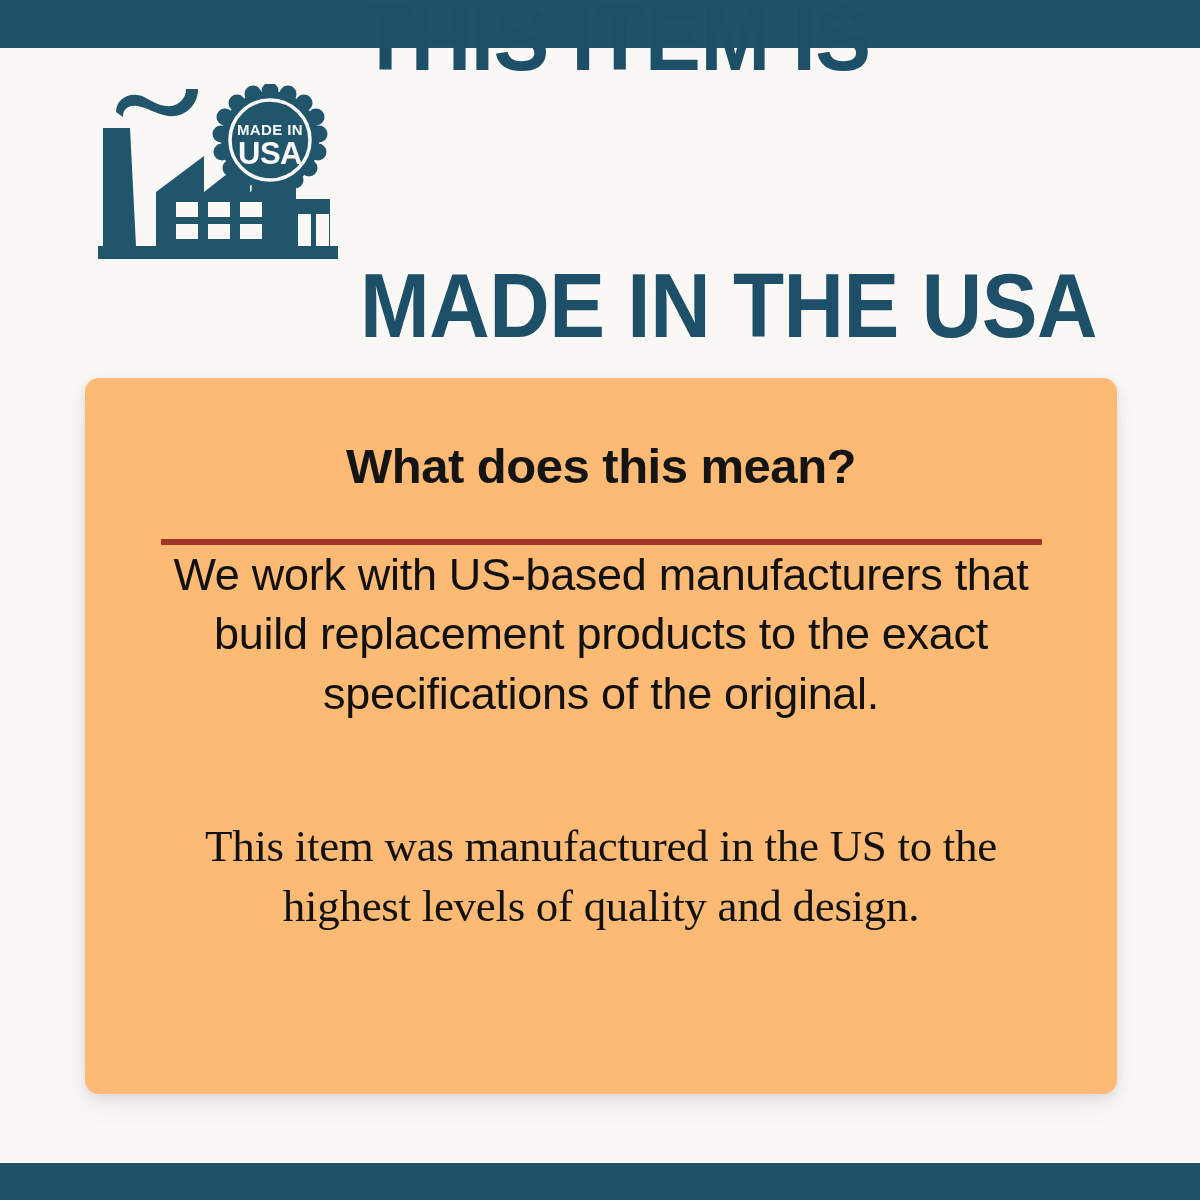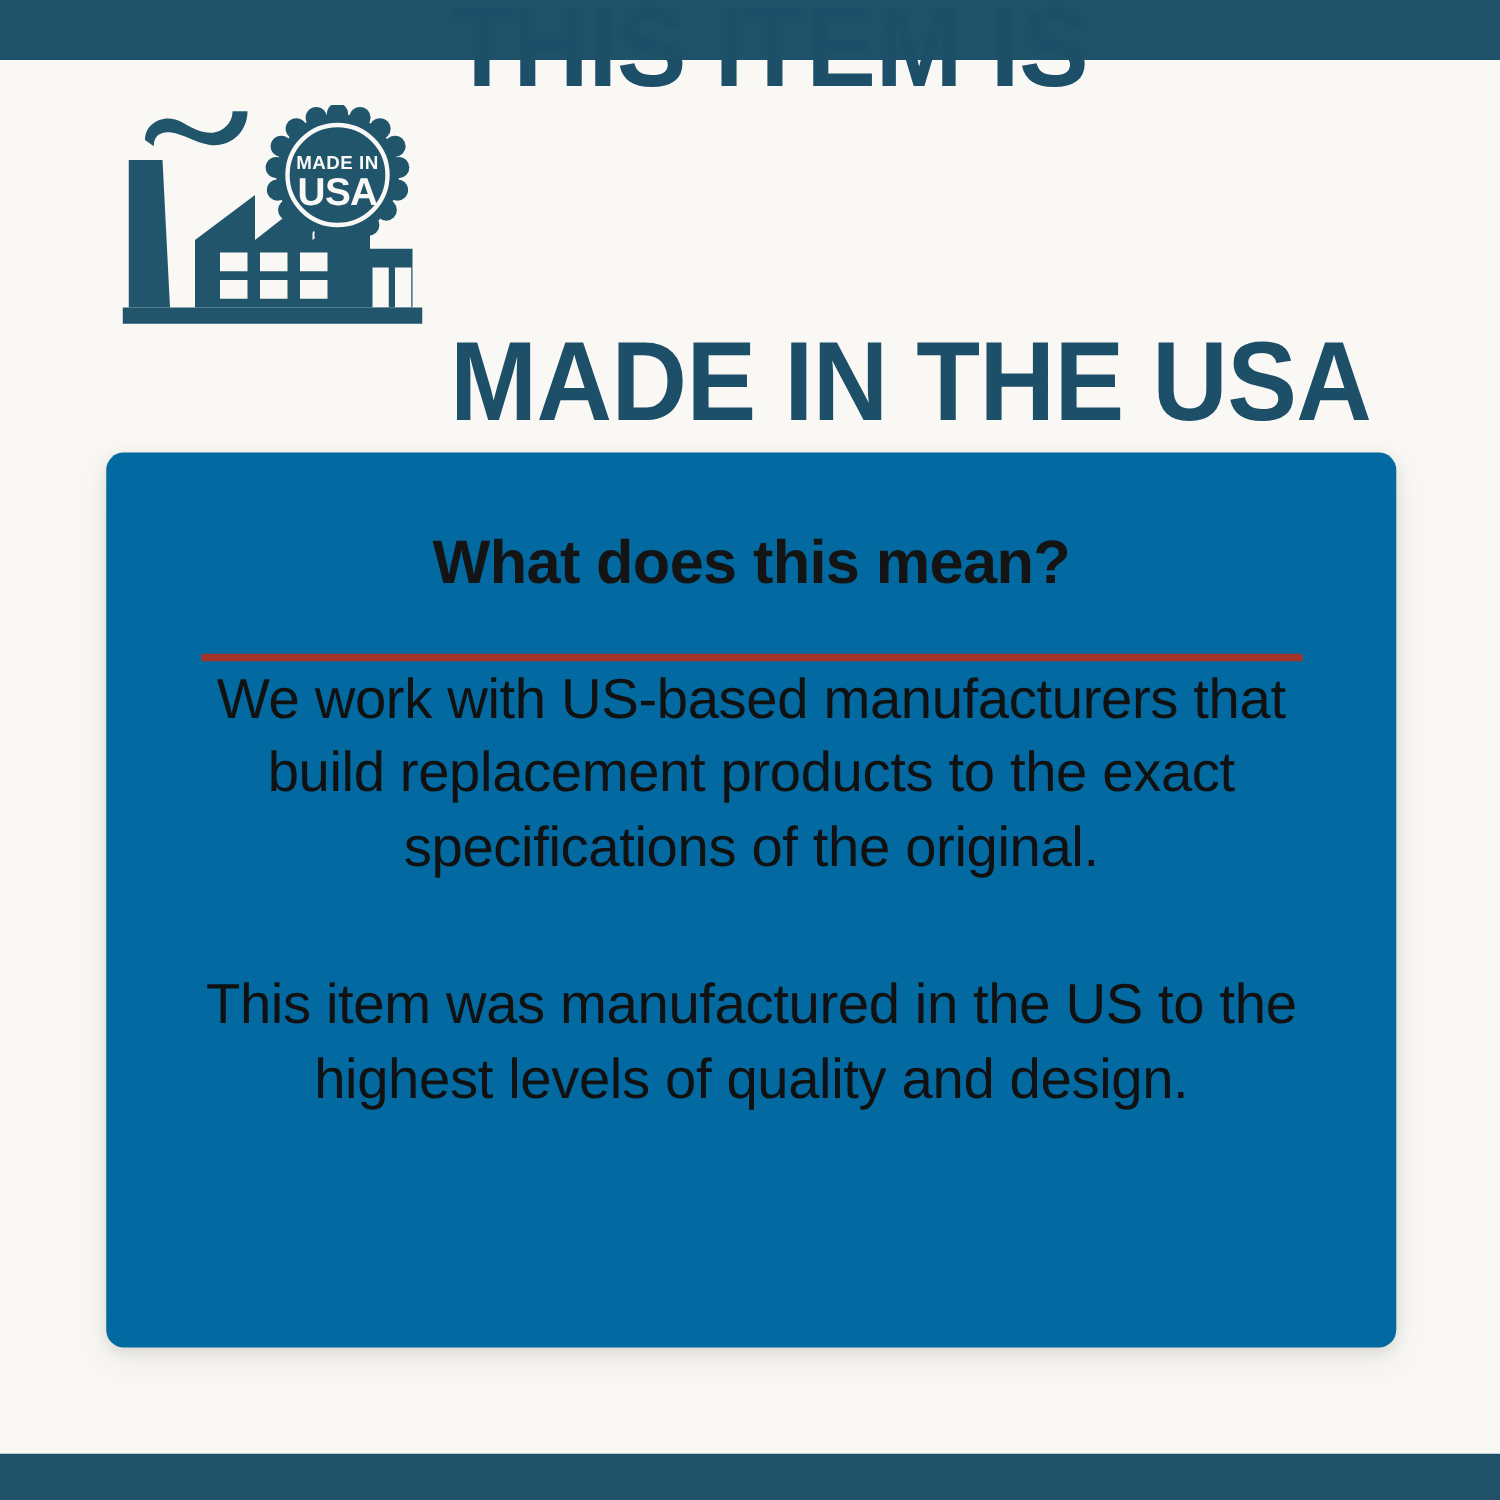--- a/index.html
+++ b/index.html
@@ -74,24 +74,24 @@
     transform: scaleX(0.93);
     transform-origin: left center;
     white-space: pre;
   }
   .headline .hl-line { display: block; }
 
   
   .card {
     position: absolute;
     left: 85px;
-    top: 362px;
+    top: 378px;
     width: 1032px;
     height: 716px;
-    background: #0369a1;
+    background: #fdba74;
     border-radius: 14px;
     box-shadow: 0 3px 10px rgba(90,90,90,0.13),
                 0 10px 26px rgba(100,100,100,0.10);
   }
 
   .card-title {
     margin-top: 60px;
     text-align: center;
     color: #141414;
     font-family: "Liberation Sans", sans-serif;
@@ -112,21 +112,21 @@
     margin: 0 auto;
     width: 900px;
     text-align: center;
     color: #111111;
     font-family: "Liberation Sans Narrow", "Liberation Sans", sans-serif;
     font-size: 45px;
     line-height: 1.32;
     letter-spacing: -0.3px;
   }
   .para-1 { }
-  .para-2 { margin-top: 66px; }
+  .para-2 { margin-top: 94px; font-family: Liberation Serif, serif; }
 </style>
 </head>
 <body>
 
 <div class="page">
 
   <div class="band band-top"></div>
   <div class="canvas"></div>
   <div class="band band-bottom"></div>
 

